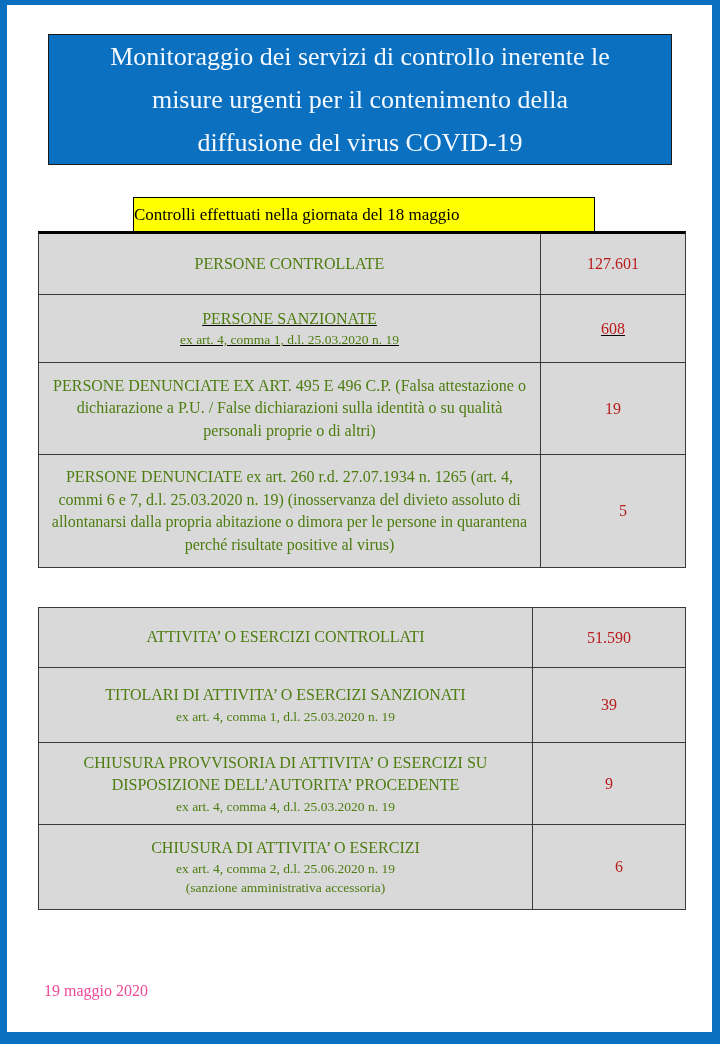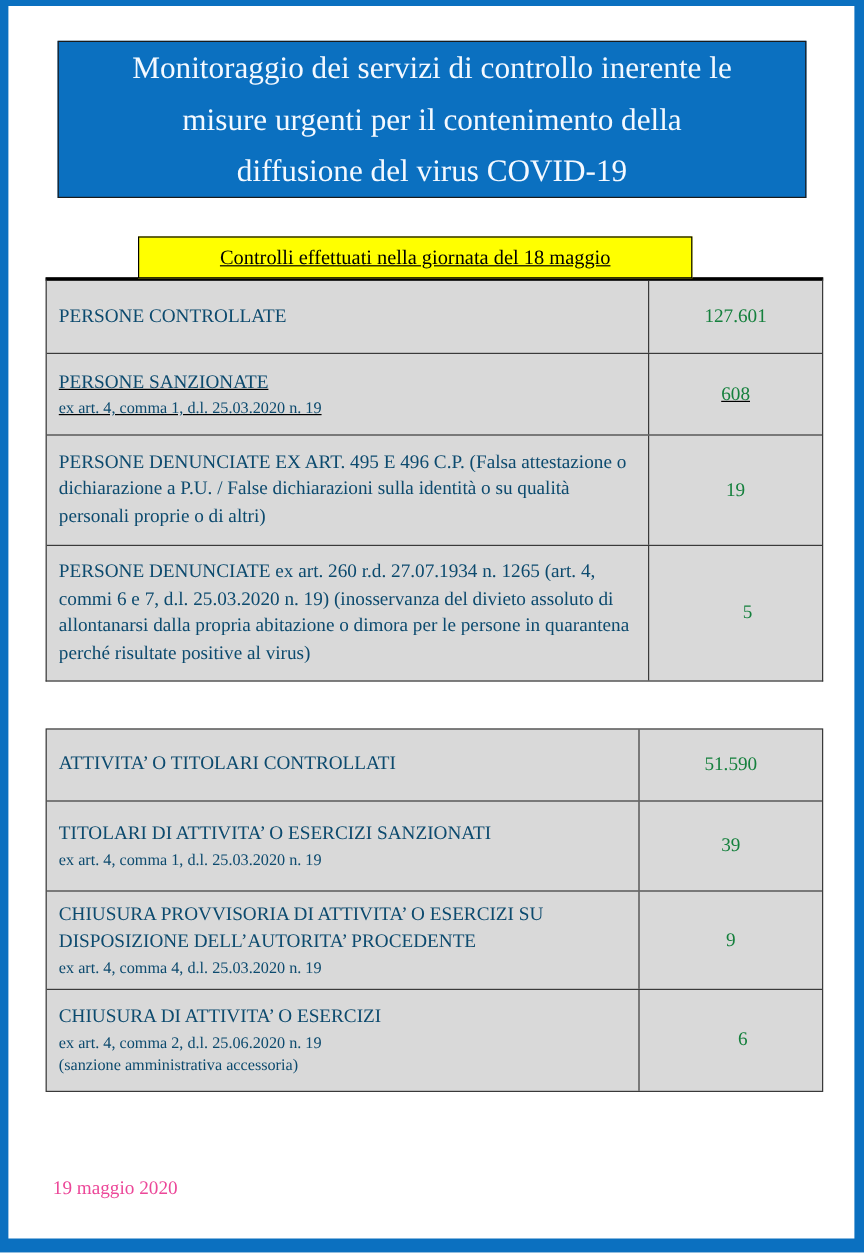--- a/index.html
+++ b/index.html
@@ -33,28 +33,27 @@
     color:#f4f9ff;
     font-size:26px;
     line-height:43px;
     text-align:center;
     display:flex;align-items:flex-end;justify-content:center;
     white-space:pre-line;
     padding:0 10px;
   }
   .banner{
     position:absolute;
-    left:115px;top:197px;width:462px;height:35px;
+    left:133px;top:197px;width:462px;height:35px;
     background:var(--yellow);
     border:1px solid #000;
     color:#000;
     font-size:17px;
-    display:flex;align-items:center;justify-content:center;
+    display:flex;align-items:center;justify-content:flex-start;
     z-index:2;
-    text-decoration:underline;
   }
   .rtable{
     position:absolute;
     left:38px;width:648px;
     border-left:1px solid #3a3a3a;
     border-right:1px solid #3a3a3a;
     border-bottom:1px solid #3a3a3a;
     background:var(--cell-gray);
   }
   .rtable.t1{top:231px;border-top:3px solid #000;}
@@ -69,39 +68,40 @@
   .t1 .trow:nth-child(3){height:92px;}
   .t1 .trow:nth-child(4){height:112px;}
   .t2 .trow:nth-child(1){height:60px;}
   .t2 .trow:nth-child(2){height:75px;}
   .t2 .trow:nth-child(3){height:82px;}
   .t2 .trow:nth-child(4){height:84px;}
   .tlabel{
     border-right:1px solid #3a3a3a;
     padding:6px 10px 6px 10px;
     display:flex;flex-direction:column;justify-content:center;
-    color:#0c4a6e;
+    color:#4d7c0f;
+    text-align:center;
   }
   .t1 .tlabel{width:502px;}
   .t2 .tlabel{width:494px;}
   .tlabel .main{
     font-size:16px;
     line-height:22.5px;
     white-space:pre-line;
   }
   .tlabel .sub{
     font-size:13.5px;
     line-height:19px;
     white-space:pre-line;
   }
   .tlabel .sub:empty{display:none;}
   .tvalue{
     flex:1;
     display:flex;align-items:center;justify-content:center;
-    font-size:16px;color:#15803d;
+    font-size:16px;color:#b91c1c;
   }
   .footer-date{
     position:absolute;
     left:44px;top:982px;
     font-size:16px;color:#ec4899;
   }
 </style>
 </head>
 <body>
 
@@ -144,21 +144,21 @@
         <div class="main">PERSONE DENUNCIATE ex art. 260 r.d. 27.07.1934 n. 1265 (art. 4, commi 6 e 7, d.l. 25.03.2020 n. 19) (inosservanza del divieto assoluto di allontanarsi dalla propria abitazione o dimora per le persone in quarantena perché risultate positive al virus)</div>
 
       </div>
       <div class="tvalue">5</div>
     </div>
   </div>
 
   <div class="rtable t2">
     <div class="trow">
       <div class="tlabel">
-        <div class="main">ATTIVITA’ O TITOLARI CONTROLLATI</div>
+        <div class="main">ATTIVITA’ O ESERCIZI CONTROLLATI</div>
 
       </div>
       <div class="tvalue">51.590</div>
     </div>
     <div class="trow">
       <div class="tlabel">
         <div class="main">TITOLARI DI ATTIVITA’ O ESERCIZI SANZIONATI</div>
         <div class="sub">ex art. 4, comma 1, d.l. 25.03.2020 n. 19</div>
       </div>
       <div class="tvalue">39</div>

